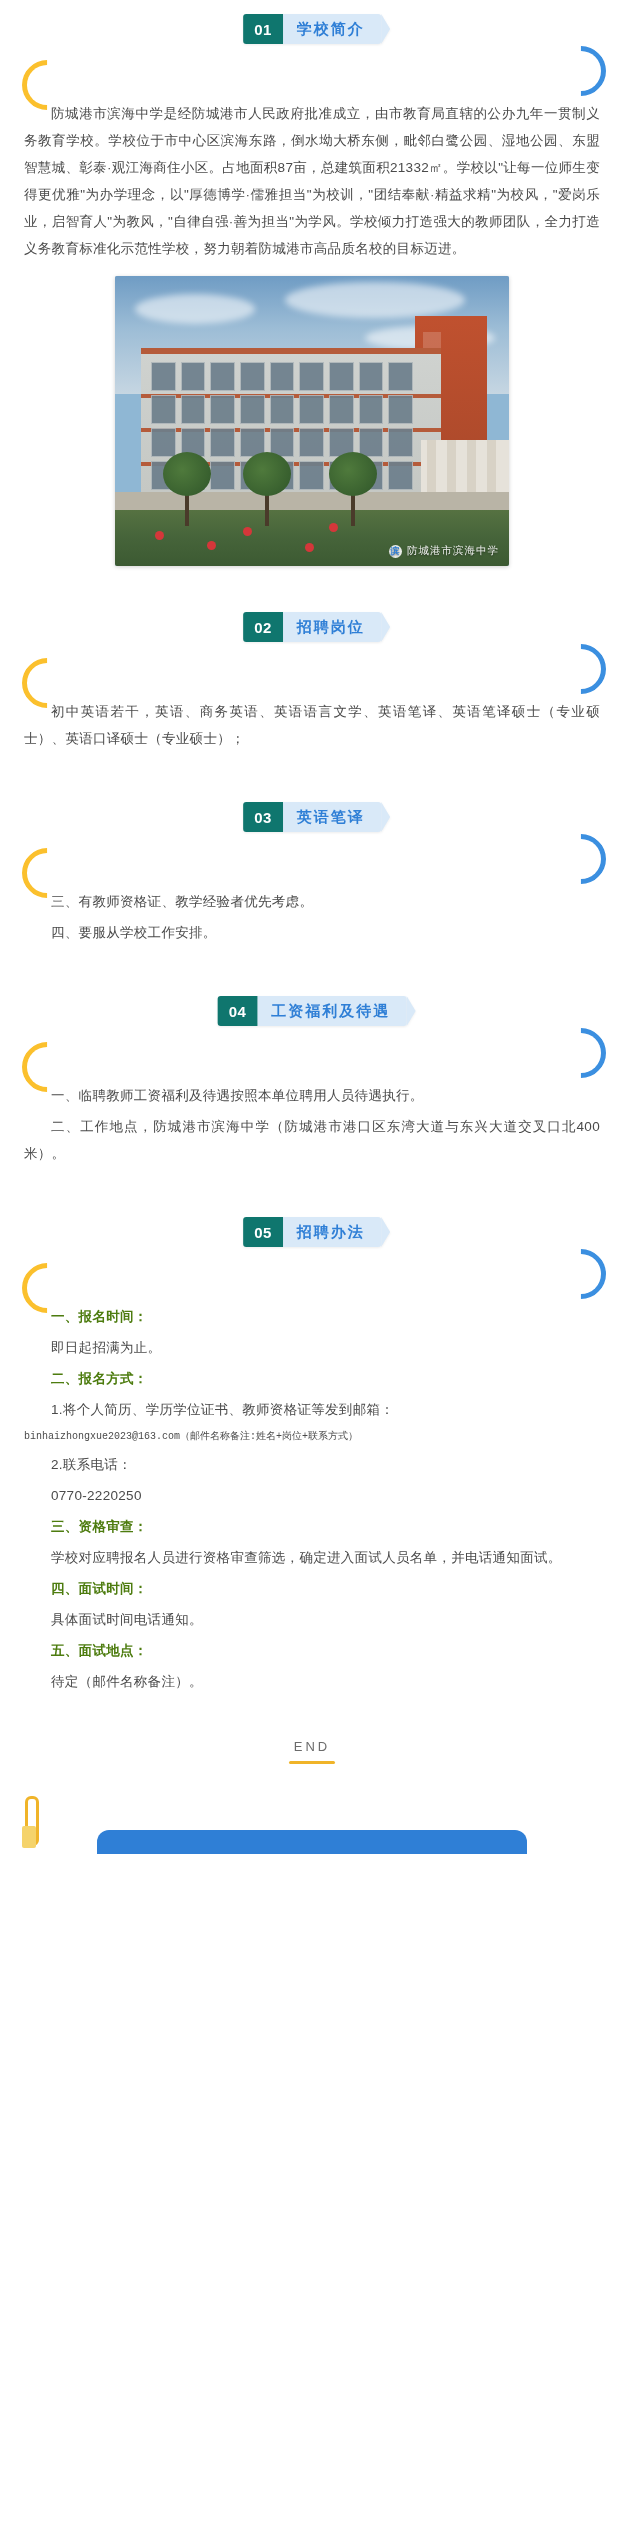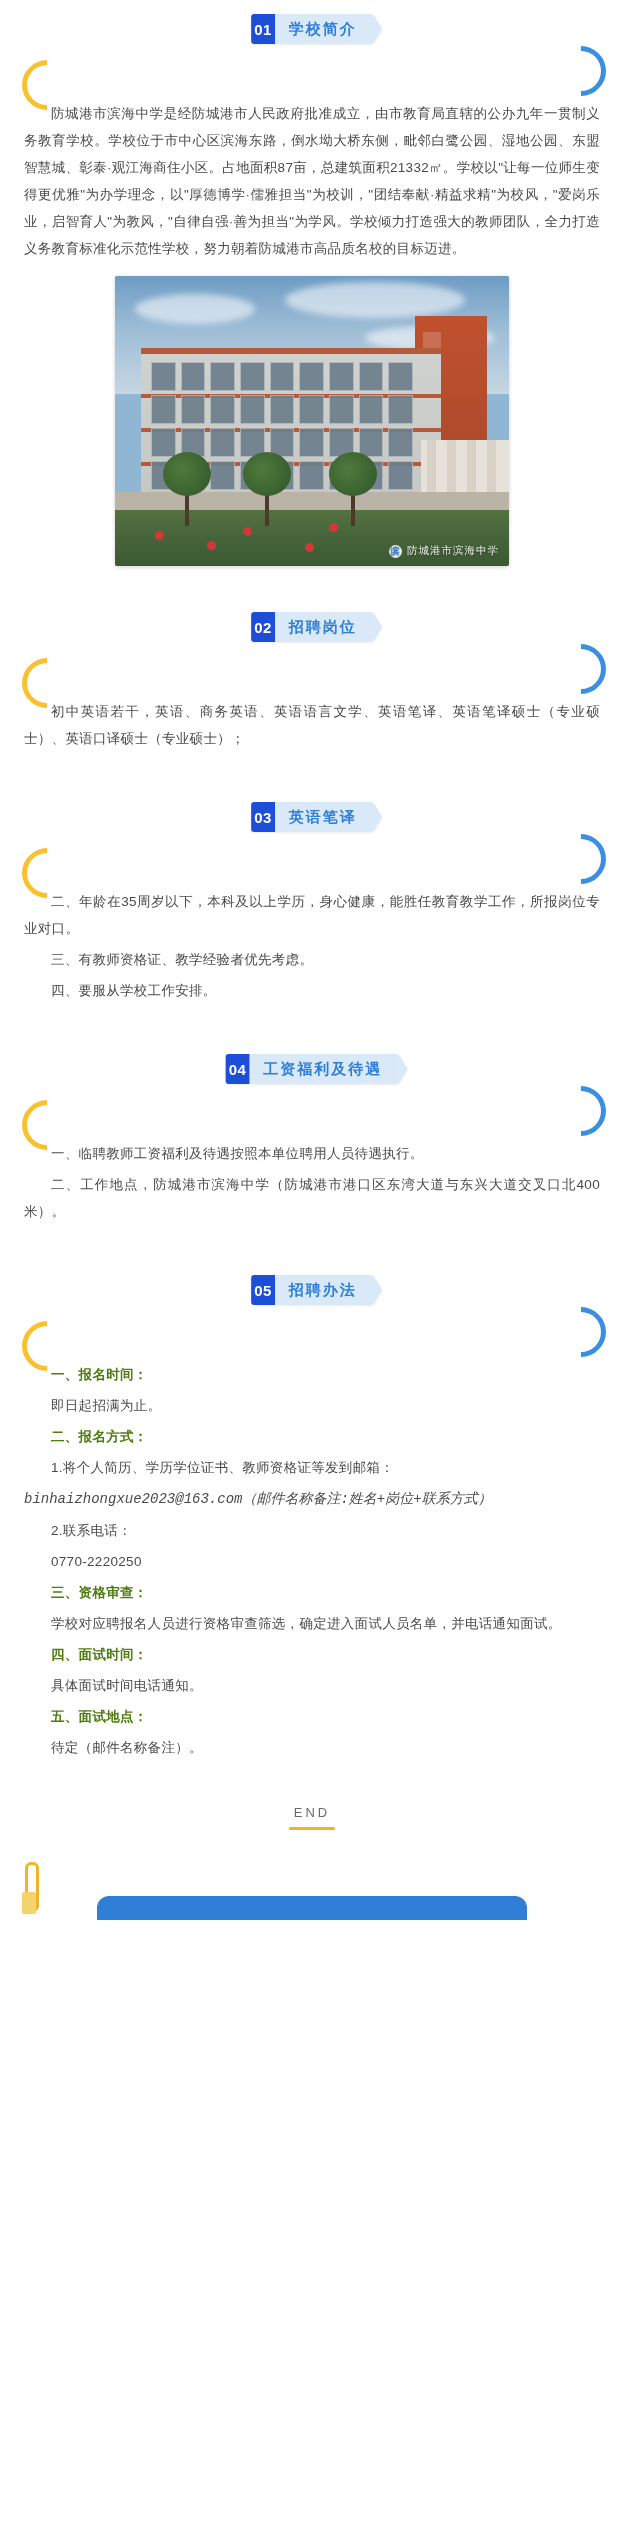--- a/index.html
+++ b/index.html
@@ -32,29 +32,29 @@
     position: absolute;
     left: 50%;
     top: 14px;
     transform: translateX(-50%);
     display: flex;
     align-items: stretch;
     height: 30px;
     filter: drop-shadow(0 1px 1px rgba(0,0,0,0.07));
   }
   .head-num {
-    background: #1d4ed8;
+    background: #0f766e;
     color: #ffffff;
     font-size: 15px;
     font-weight: bold;
     letter-spacing: 0.5px;
     display: flex;
     align-items: center;
     justify-content: center;
-    padding: 0 3px;
+    padding: 0 11px;
     border-radius: 3px 0 0 3px;
   }
   .head-title {
     background: #d9e9f8;
     color: #2f7fd6;
     font-size: 15px;
     font-weight: bold;
     letter-spacing: 2px;
     display: flex;
     align-items: center;
@@ -107,23 +107,22 @@
     margin: 0 0 4px 0;
   }
   .indent2 { text-indent: 2em; }
 
   .strong-head {
     font-weight: bold;
     color: #4d7c0f;
   }
   .mono {
     font-family: "Liberation Mono", "DejaVu Sans Mono", monospace;
-    font-size: 14px;
+    font-size: 10px;
     letter-spacing: 0;
-    font-style: italic;
   }
 
   
   .photo-wrap {
     position: relative;
     width: 394px;
     height: 290px;
     margin: 14px auto 0 auto;
     border-radius: 2px;
     overflow: hidden;
@@ -423,21 +422,20 @@
       <div class="head-title">英语笔译</div>
     </div>
   </div>
 
   <div style="position:relative;height:34px;">
     <div class="arc arc-yellow-left" style="left:22px; top:-6px;"></div>
     <div class="arc arc-blue-right" style="right:18px; top:-20px;"></div>
   </div>
 
   <div class="body-text">
-    <p class="indent2">二、年龄在35周岁以下，本科及以上学历，身心健康，能胜任教育教学工作，所报岗位专业对口。</p>
     <p class="indent2">三、有教师资格证、教学经验者优先考虑。</p>
     <p class="indent2">四、要服从学校工作安排。</p>
   </div>
 
   <div class="sp-32"></div>
 
   <div class="section-head">
     <div class="head-inner">
       <div class="head-num">04</div>
       <div class="head-title">工资福利及待遇</div>

